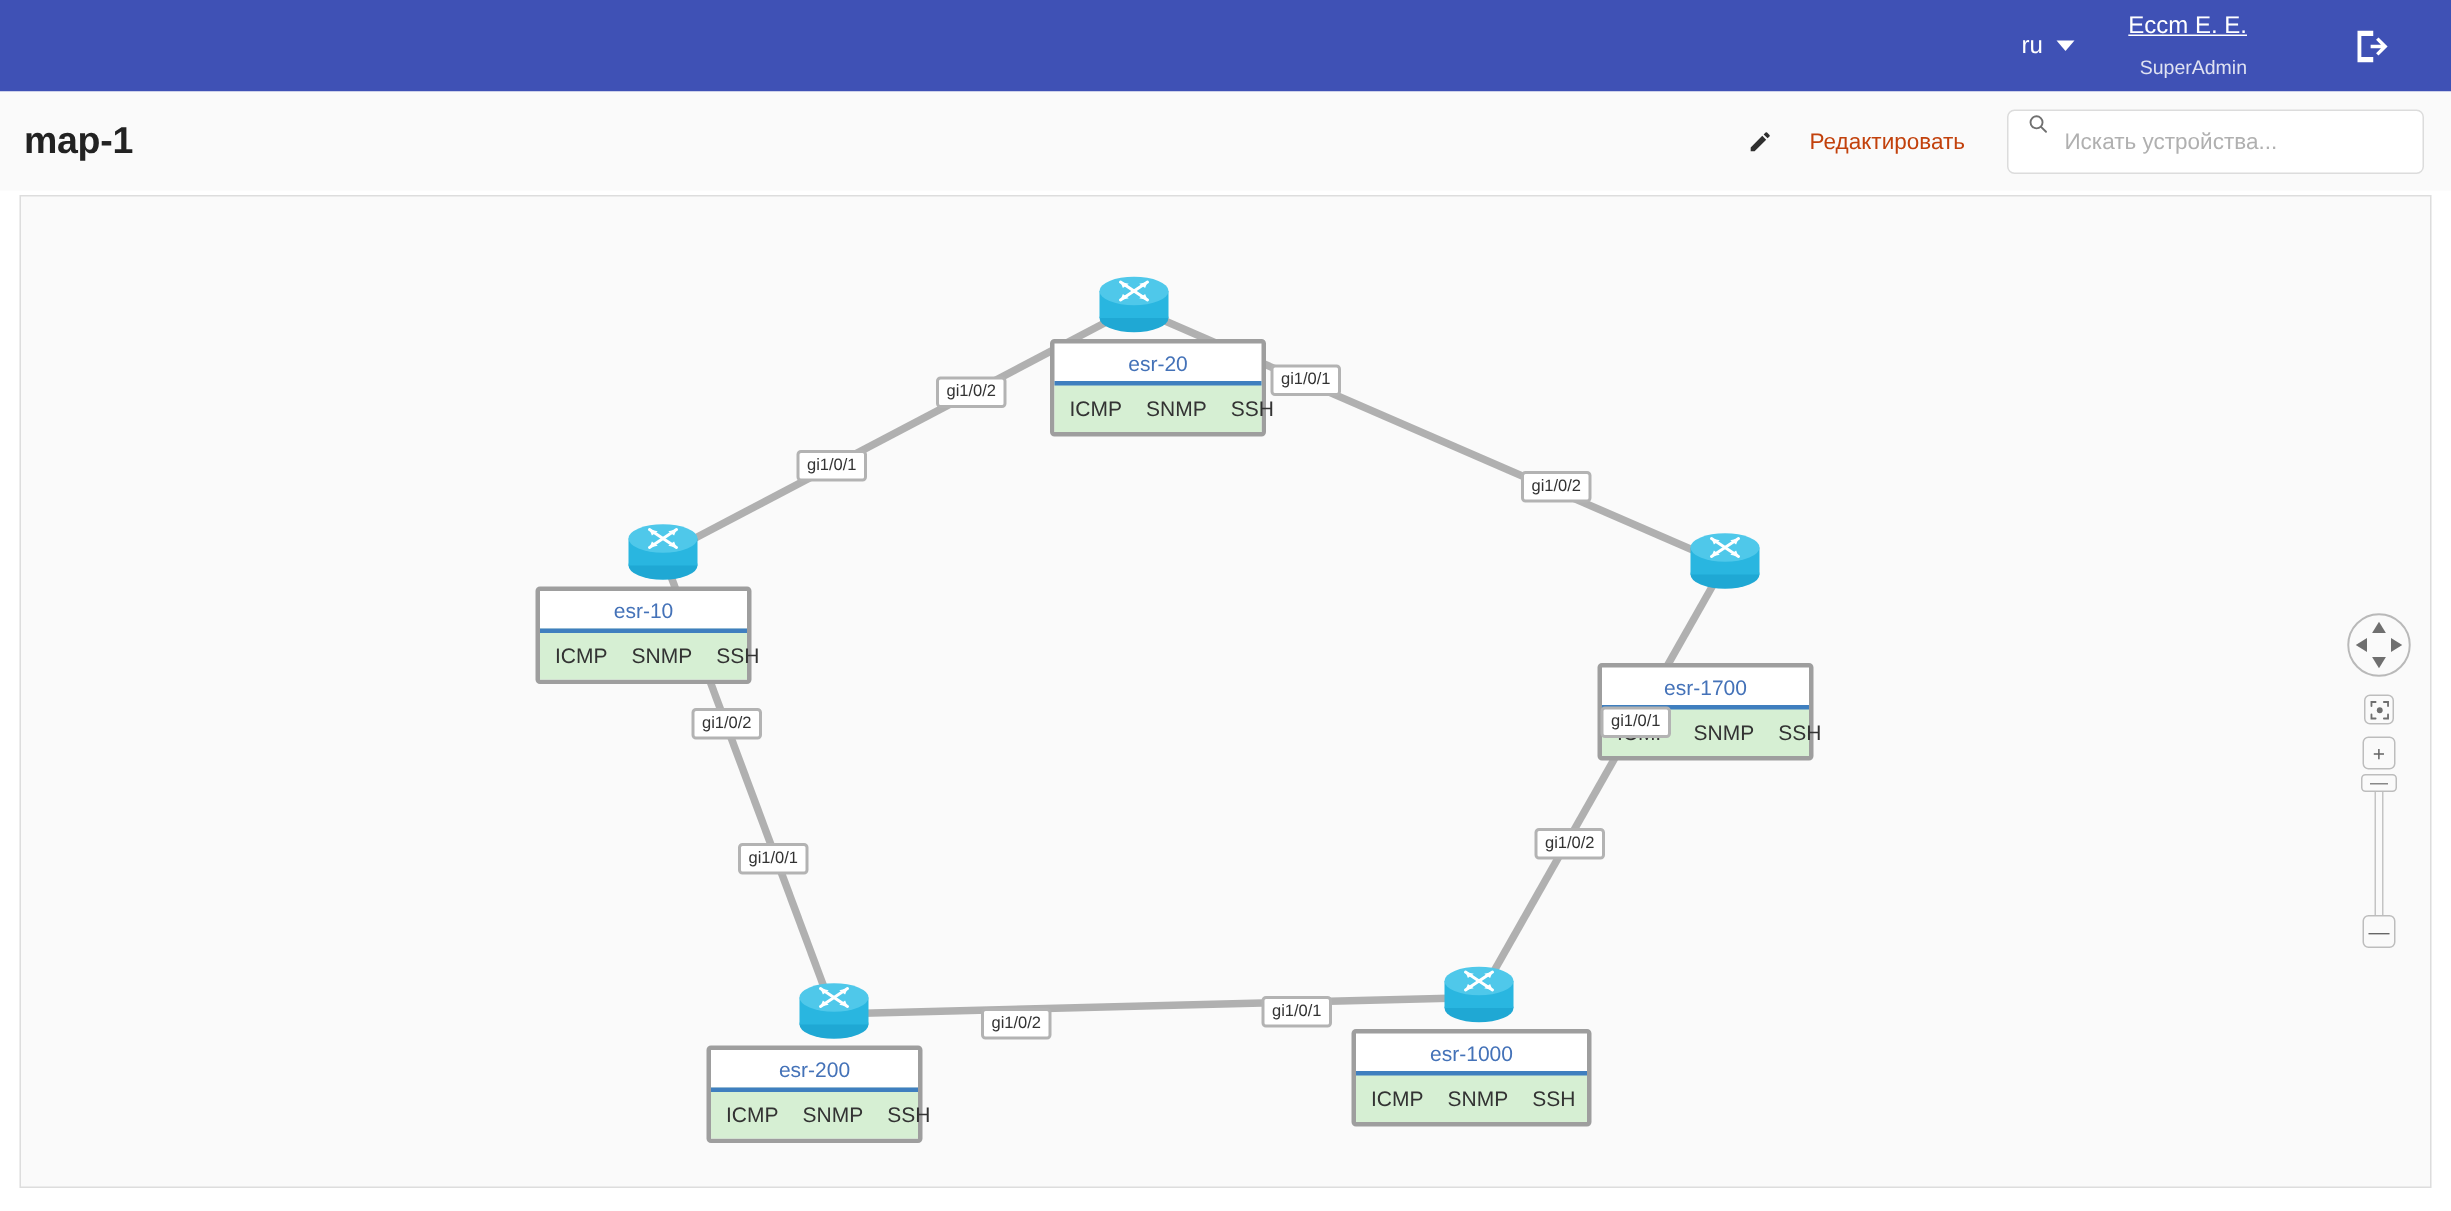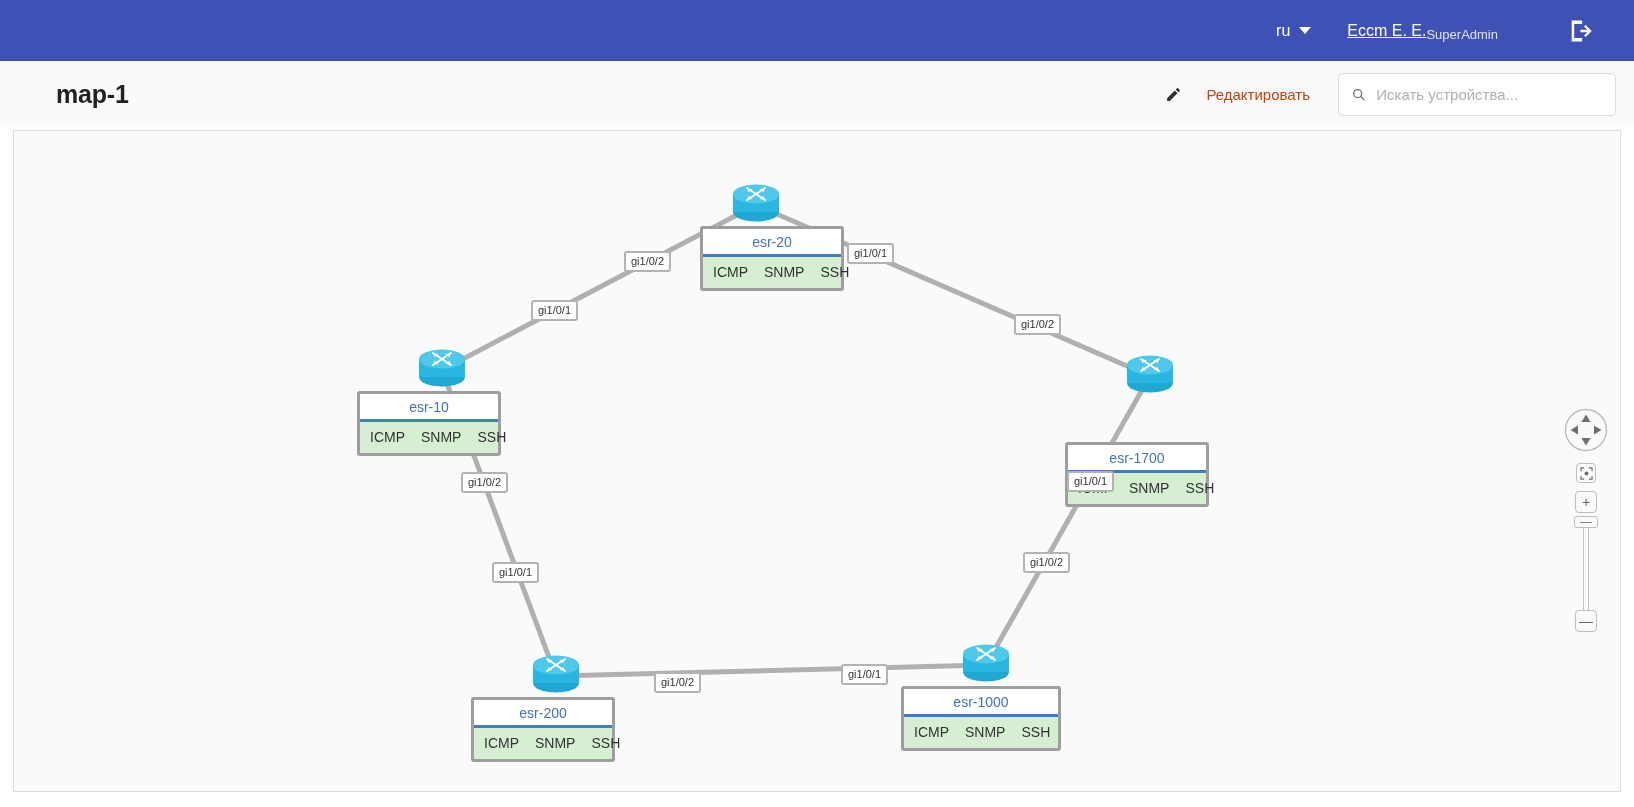--- a/index.html
+++ b/index.html
@@ -22,22 +22,22 @@
     color: #ffffff; font-size: 16px;
     margin-right: 36px; cursor: pointer;
   }
   .caret {
     width: 0; height: 0;
     border-left: 6px solid transparent;
     border-right: 6px solid transparent;
     border-top: 7px solid #ffffff;
   }
   .user-block {
-    display: flex; flex-direction: row;
-    align-items: center; margin-right: 66px;
+    display: flex; flex-direction: column;
+    align-items: flex-end; margin-right: 66px;
   }
   .user-name {
     color: #ffffff; font-size: 16px;
     text-decoration: underline; cursor: pointer;
     line-height: 20px;
   }
   .user-role {
     color: #dfe2f2; font-size: 13px;
     line-height: 18px; margin-top: 8px;
   }
@@ -45,41 +45,41 @@
     width: 34px; height: 34px;
     margin-right: 36px; cursor: pointer;
     display: flex; align-items: center; justify-content: center;
   }
 
   
   .page-header {
     position: absolute; left: 0; top: 61px;
     width: 1634px; height: 66px;
     background: #fafafa;
-    display: flex; align-items: center; padding-left: 40px;
+    display: flex; align-items: center;
   }
   .page-title {
     font-size: 25px; font-weight: bold;
     color: #222222; margin-left: 16px;
     letter-spacing: -0.2px;
   }
   .header-right {
     margin-left: auto; display: flex;
     align-items: center; margin-right: 18px;
   }
   .edit-btn {
     display: flex; align-items: flex-start; gap: 24px;
     font-size: 15px; color: #c2410c;
     cursor: pointer; margin-right: 28px;
   }
   .search-box {
     width: 278px; height: 43px;
     border: 1px solid #dcdcdc; border-radius: 5px;
     background: #ffffff;
-    display: flex; align-items: center; padding: 0 12px;
+    display: flex; padding: 0 12px;
   }
   .search-box input {
     border: none; outline: none;
     font-size: 15px; color: #333;
     font-family: "Liberation Sans", sans-serif;
     margin-left: 10px; width: 100%; background: transparent;
   }
   .search-box input::placeholder { color: #b0b0b0; }
 
   

